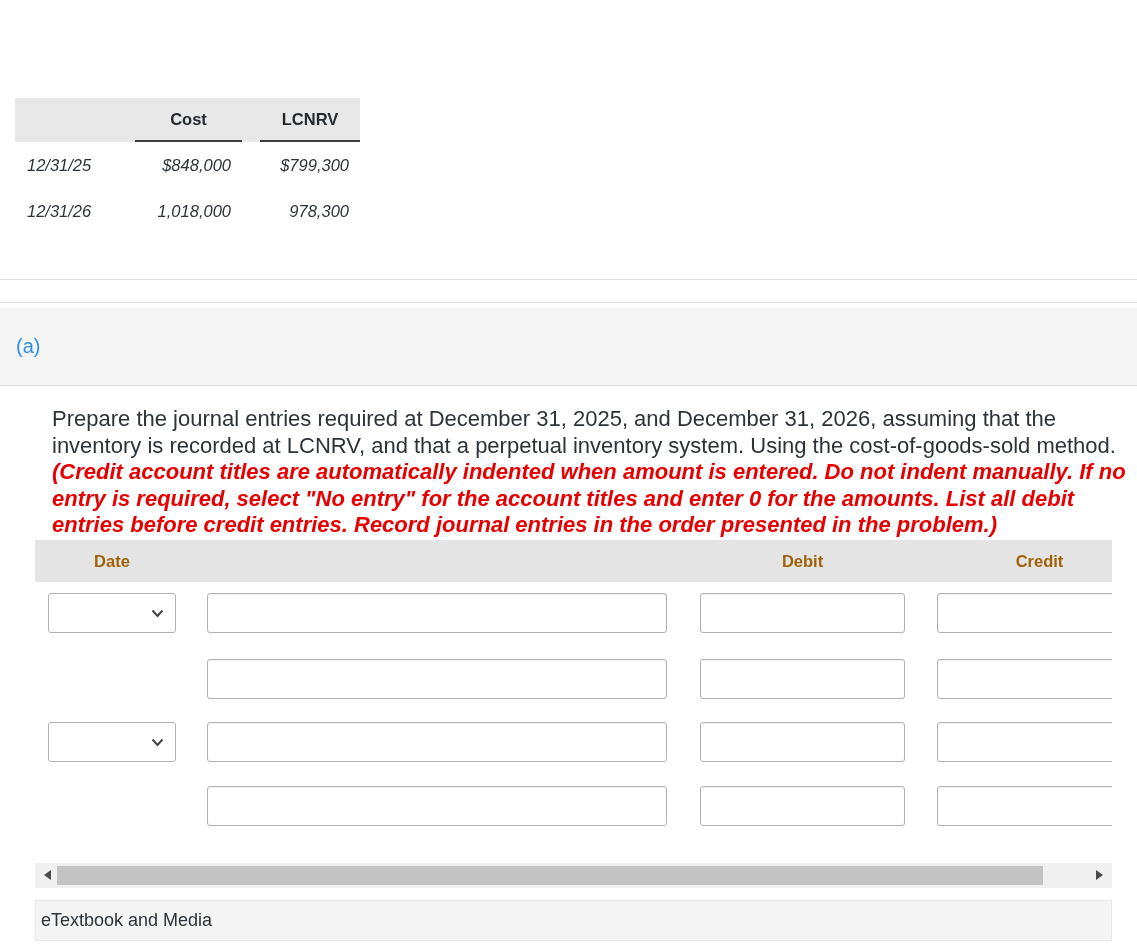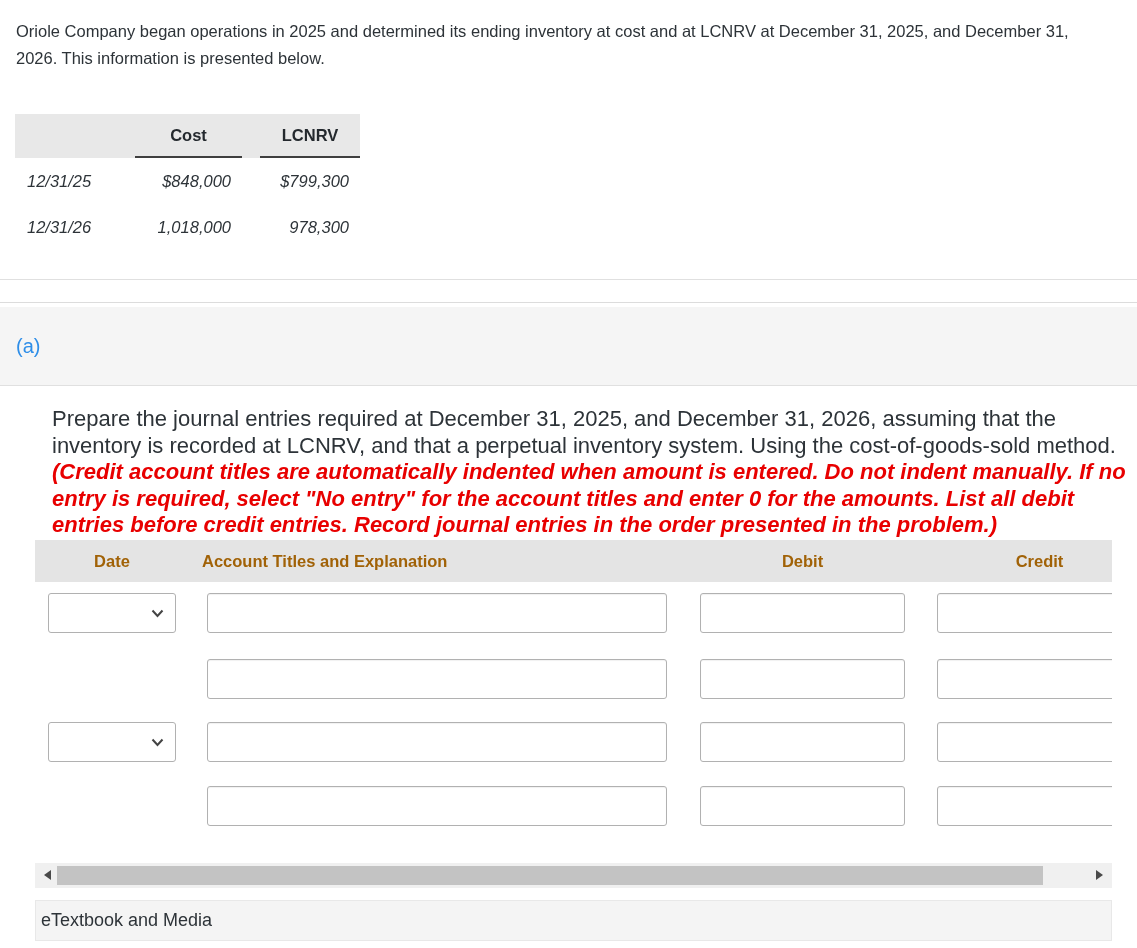--- a/index.html
+++ b/index.html
@@ -101,23 +101,22 @@
     background:#f4f4f4; border:1px solid #e8e8e8;
     display:flex; align-items:center; padding-left:5px;
     font-size:18px; color:#2d3338; cursor:pointer;
   }
 </style>
 </head>
 <body>
 
 <div class="page">
 
-  <p class="intro">Oriole Company began operations in 2025 and determined its ending inventory at cost and at LCNRV at December 31, 2025, and December 31, 2026. This information is presented below.</p>
 
-  <div class="inv-table" style="position:absolute;margin-top:16px;">
+  <div class="inv-table" style="position:absolute;">
     <div class="inv-grid inv-head" style="position:relative;">
       <div class="gapfill-1"></div>
       <div class="gapfill-2"></div>
       <div class="cell datecol"></div>
       <div class="cell underlined">Cost</div>
       <div class="cell underlined">LCNRV</div>
     </div>
     <div class="inv-grid inv-row">
       <div class="cell datecol">12/31/25</div>
       <div class="cell num">$848,000</div>
@@ -133,21 +132,20 @@
   <div class="divider-1"></div>
   <div class="divider-2"></div>
   <div class="section-a">
     <span class="label">(a)</span>
   </div>
 
   <p class="instructions"><span>Prepare the journal entries required at December 31, 2025, and December 31, 2026, assuming that the inventory is recorded at LCNRV, and that a perpetual inventory system. Using the cost-of-goods-sold method. </span><span class="red">(Credit account titles are automatically indented when amount is entered. Do not indent manually. If no entry is required, select "No entry" for the account titles and enter 0 for the amounts. List all debit entries before credit entries. Record journal entries in the order presented in the problem.)</span></p>
 
   <div class="journal-head">
     <div class="h h-date">Date</div>
-    <div class="h h-acct">Account Titles and Explanation</div>
     <div class="h h-debit">Debit</div>
     <div class="h h-credit">Credit</div>
   </div>
 
   <div class="journal-body">
 
     <div class="jrow r1">
       <div class="date-select-wrap">
         <select class="date-select" aria-label="Date"><option value=""></option></select>
         <svg class="chevron" viewBox="0 0 13 9">

